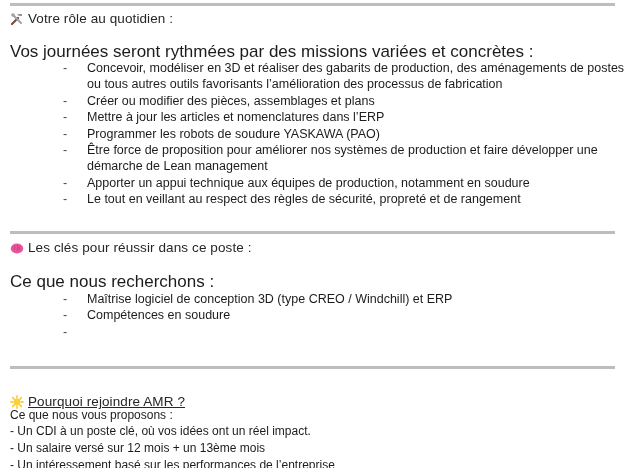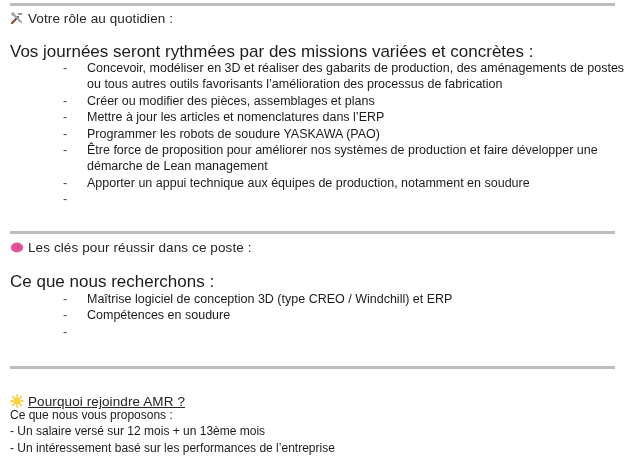--- a/index.html
+++ b/index.html
@@ -3,21 +3,21 @@
   <meta charset="utf-8">
   <style>
     html, body { margin: 0; padding: 0; background: #ffffff; }
     body {
       width: 635px; height: 468px; overflow: hidden; position: relative;
       font-family: "Liberation Sans", sans-serif; color: #1f1f1f;
     }
     .rule { position: absolute; left: 10px; width: 605px; height: 3px; background: #bdbdbd; }
     .heading {
       position: absolute; left: 10px; font-size: 13.5px; color: #262626;
-      display: flex; gap: 4px; letter-spacing: 0.1px;
+      display: flex; align-items: center; gap: 4px; letter-spacing: 0.1px;
     }
     .icon { width: 14px; height: 14px; display: inline-block; }
     .para { position: absolute; left: 10px; font-size: 17px; line-height: 16px; color: #1c1c1c; }
     .blist { position: absolute; left: 0; margin: 0; padding: 0; list-style: none; font-size: 12.5px; line-height: 16.4px; color: #1c1c1c; }
     .blist li { position: relative; padding-left: 147px; width: 470px; margin: 0; }
     .blist li .dash { position: absolute; left: 122px; top: 0; color: #444; }
     .blist li .txt { display: block; padding-left: 0; }
     .blist.wide li { padding-left: 87px; width: 540px; }
     .blist.wide li .dash { left: 63px; }
     .plain { position: absolute; left: 10px; font-size: 12px; line-height: 17px; color: #1c1c1c; margin: 0; padding: 0; list-style: none; }
@@ -58,20 +58,21 @@
   <li>
       <span class="dash">-</span>
       <span class="txt">Être force de proposition pour améliorer nos systèmes de production et faire développer une démarche de Lean management</span>
     </li>
   <li>
       <span class="dash">-</span>
       <span class="txt">Apporter un appui technique aux équipes de production, notamment en soudure</span>
     </li>
   <li>
       <span class="dash">-</span>
+      <span class="txt">Le tout en veillant au respect des règles de sécurité, propreté et de rangement</span>
     </li>
 </ul>
 
 <div class="rule" style="top:231px;"></div>
 <div class="heading" style="top:240px;">
   <span class="icon">
     <svg width="14" height="14" viewBox="0 0 14 14">
       <ellipse cx="7" cy="7.5" rx="6.2" ry="5" fill="#e8559a"></ellipse>
       <path d="M4 5 Q6 7 4 9 M7 4 Q9 7 7 10 M10 5 Q8 7 10 9" stroke="#c23c7e" stroke-width="0.8" fill="none"></path>
     </svg>
@@ -107,15 +108,16 @@
         <line x1="2.6" y1="11.4" x2="4.2" y2="9.8"></line>
           <line x1="9.8" y1="4.2" x2="11.4" y2="2.6"></line>
       </g>
       <circle cx="7" cy="7" r="3.4" fill="#fbd13a"></circle>
     </svg>
   </span>
   <span>Pourquoi rejoindre AMR ?</span>
 </div>
 <div class="para" style="top:407px; font-size:12px;">Ce que nous vous proposons :</div>
 <ul class="plain" style="top:423px;">
+  <li>- Un CDI à un poste clé, où vos idées ont un réel impact.</li>
   <li>- Un salaire versé sur 12 mois + un 13ème mois</li>
   <li>- Un intéressement basé sur les performances de l’entreprise</li>
 </ul>
 
 </body></html>

